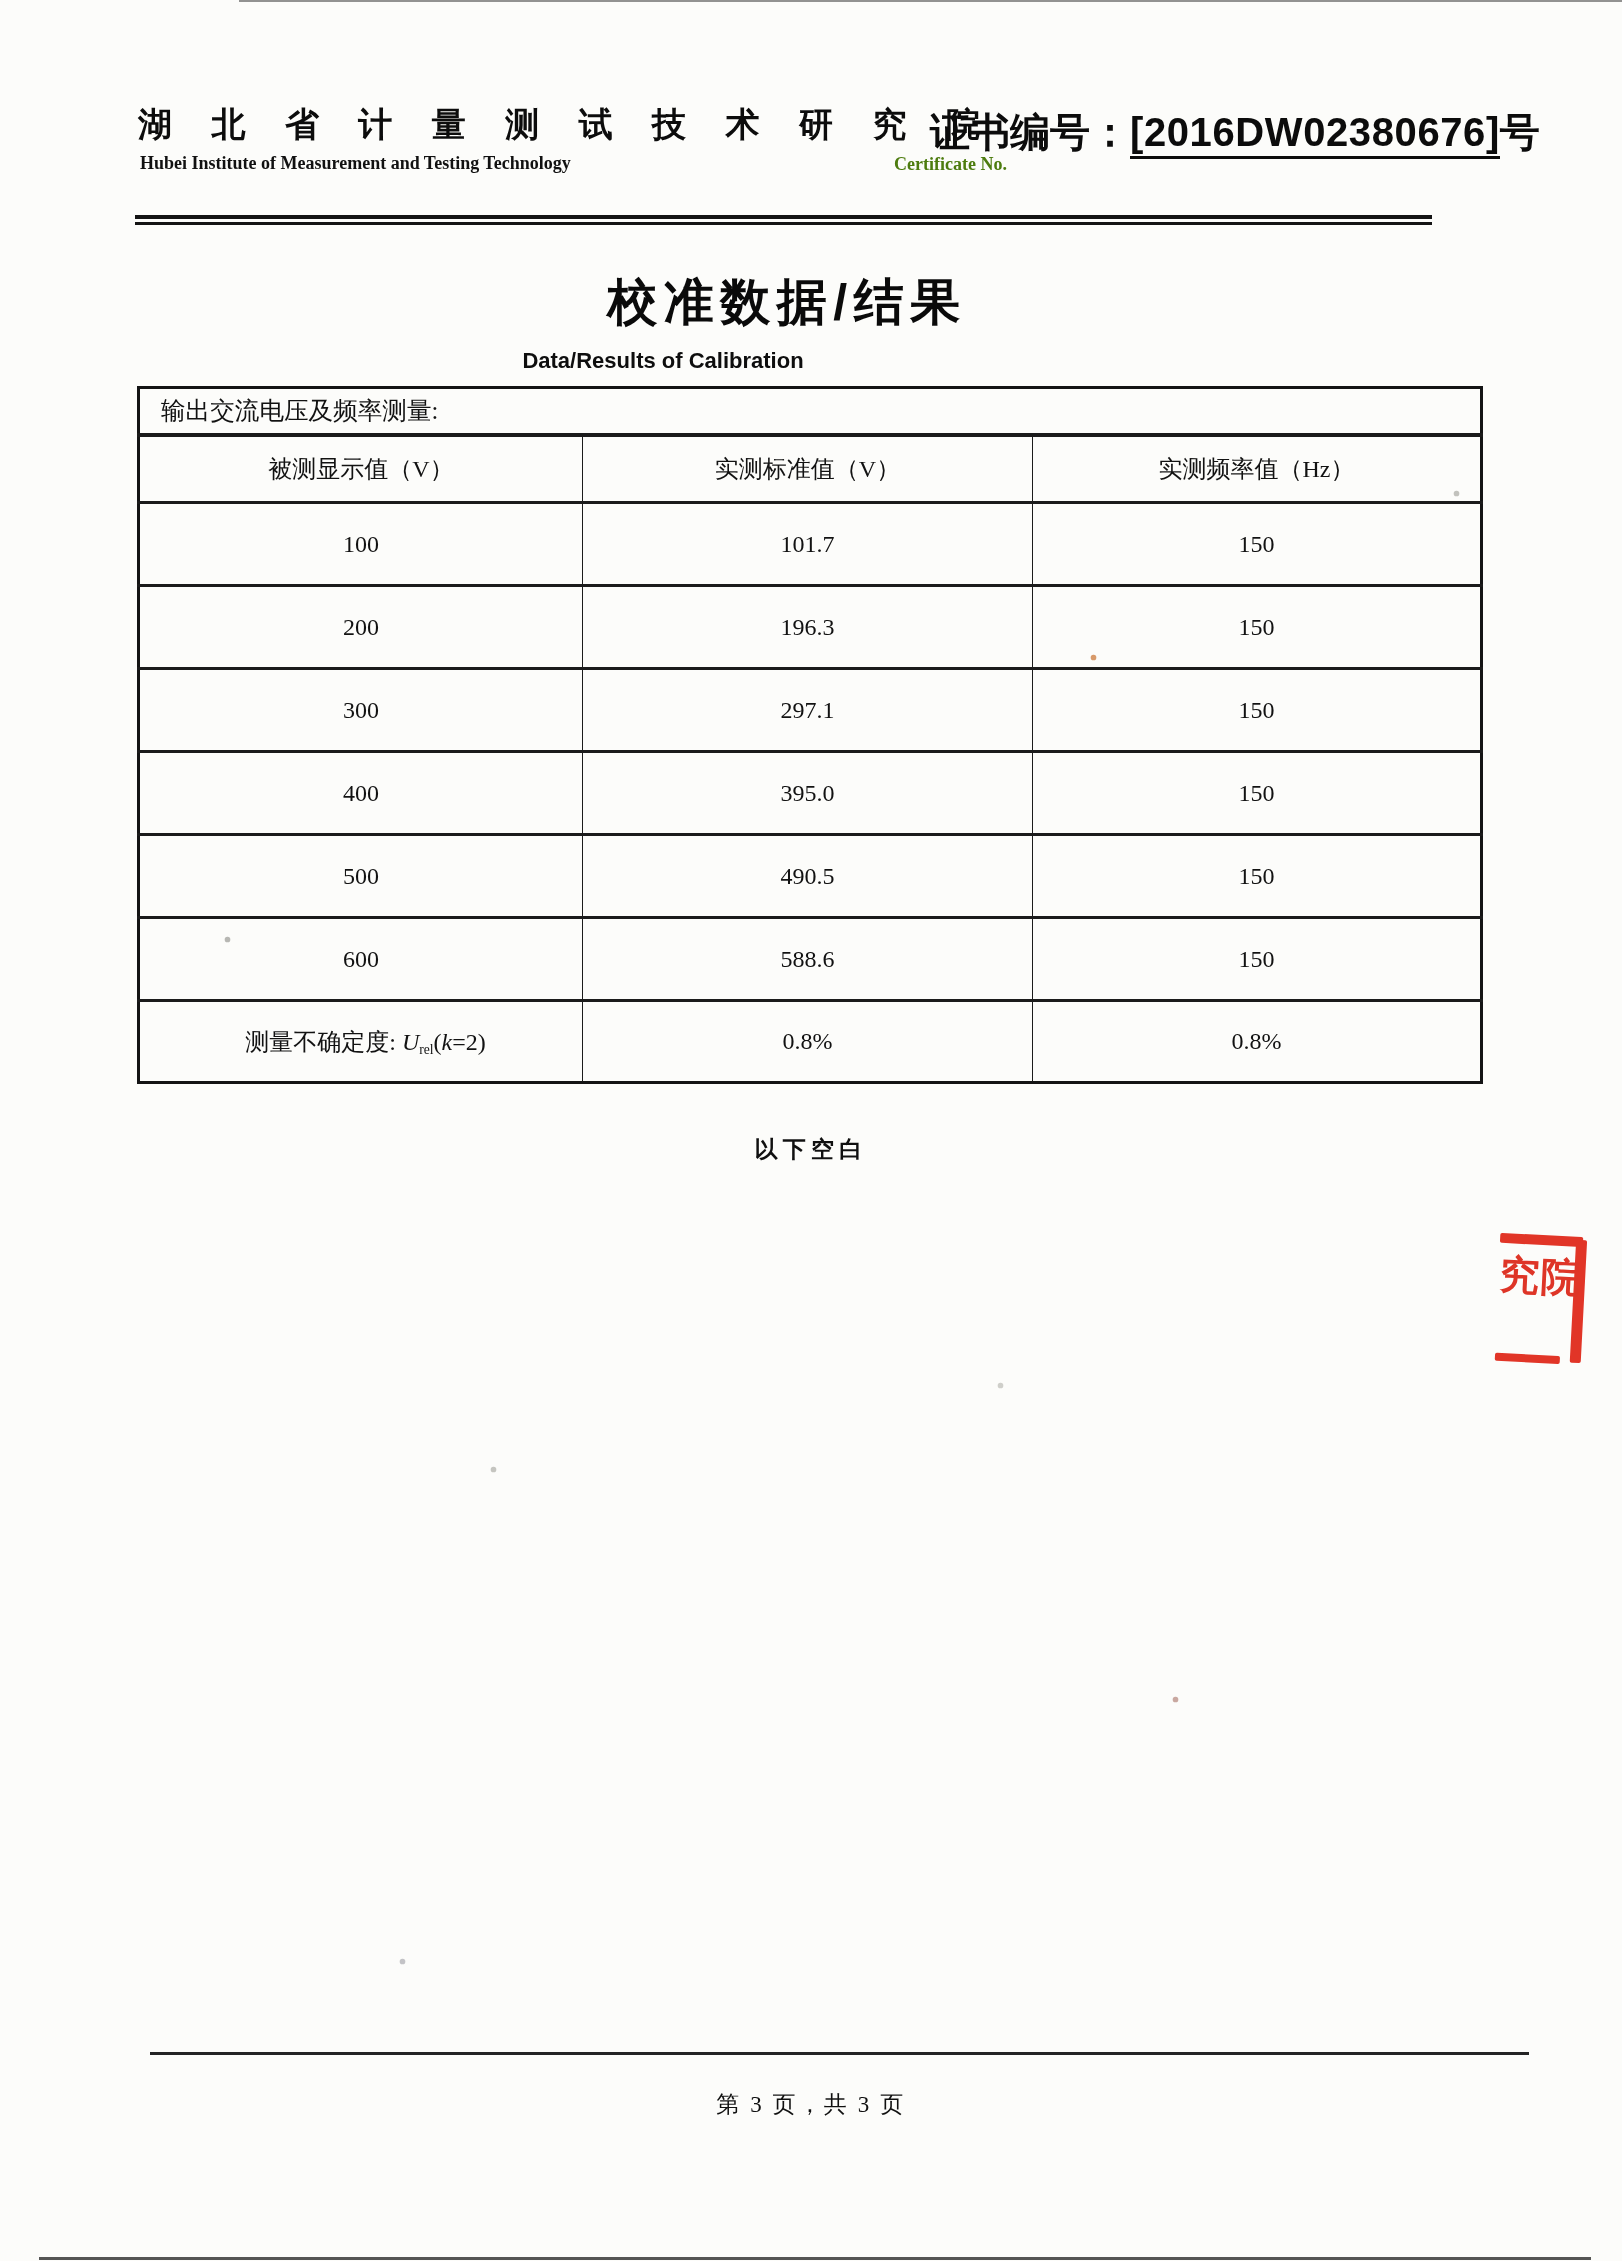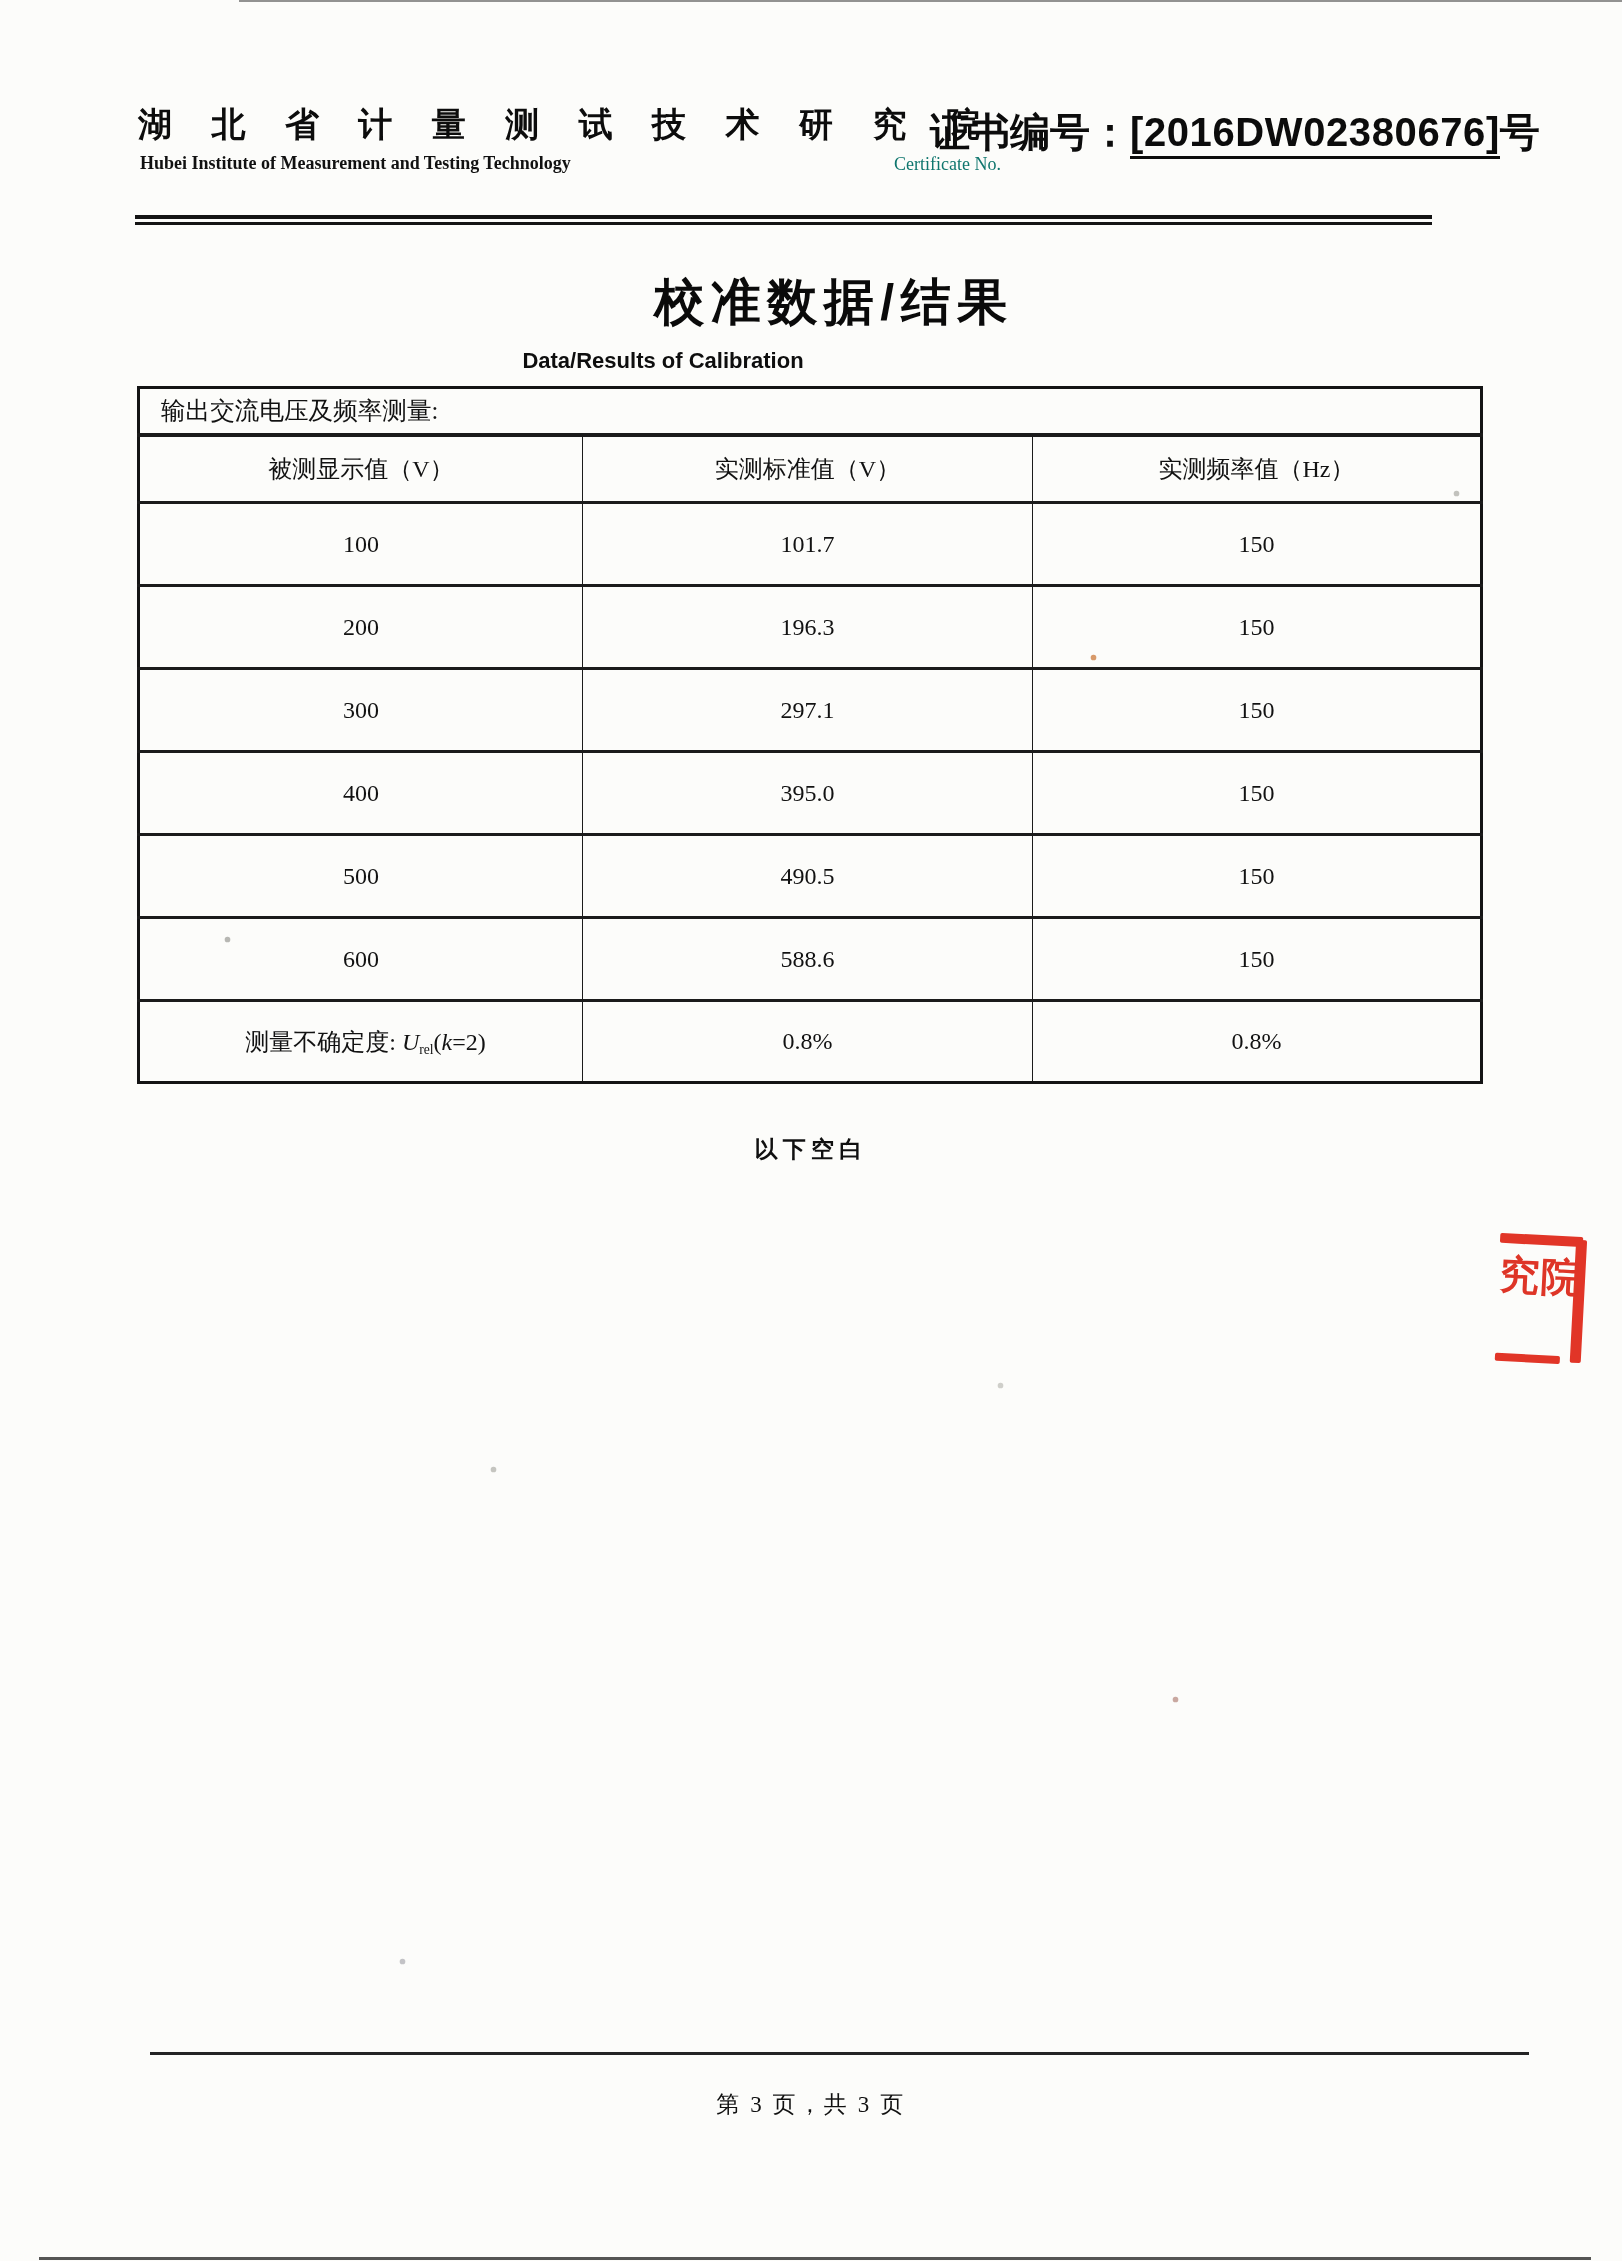--- a/index.html
+++ b/index.html
@@ -37,31 +37,31 @@
     font-size:18px; white-space:nowrap; color:#111;
   }
   .cert-line {
     position:absolute; left:930px; top:105px;
     font-family:"Liberation Sans", sans-serif; font-weight:bold;
     font-size:40px; white-space:nowrap; color:#0c0c0c;
   }
   .cert-number { border-bottom:3.2px solid #0c0c0c; padding-bottom:1.9px; letter-spacing:0.6px; }
   .cert-en {
     position:absolute; left:894px; top:154px;
-    font-family:"Liberation Serif", serif; font-weight:400;
-    font-size:18px; color:#0f766e;
+    font-family:"Liberation Serif", serif; font-weight:700;
+    font-size:18px; color:#4d7c0f;
   }
   .rule-double-a { position:absolute; left:135px; top:215px; width:1297px; height:3.9px; background:#141414; }
   .rule-double-b { position:absolute; left:135px; top:222px; width:1297px; height:3.2px; background:#141414; }
 
   
   .title-cn {
     position:absolute; left:0; top:269px; width:1574px; text-align:center;
     font-family:"Liberation Sans", sans-serif; font-weight:bold;
-    font-size:50px; letter-spacing:6.5px; color:#0a0a0a;padding-left:47px;
+    font-size:50px; letter-spacing:6.5px; color:#0a0a0a;
   }
   .title-en {
     position:absolute; left:0; top:348px; width:1326px; text-align:center;
     font-family:"Liberation Sans", sans-serif; font-weight:bold;
     font-size:22px; color:#0e0e0e;
   }
 
   
   .cal-table {
     position:absolute; left:137px; top:386px; width:1343px;

